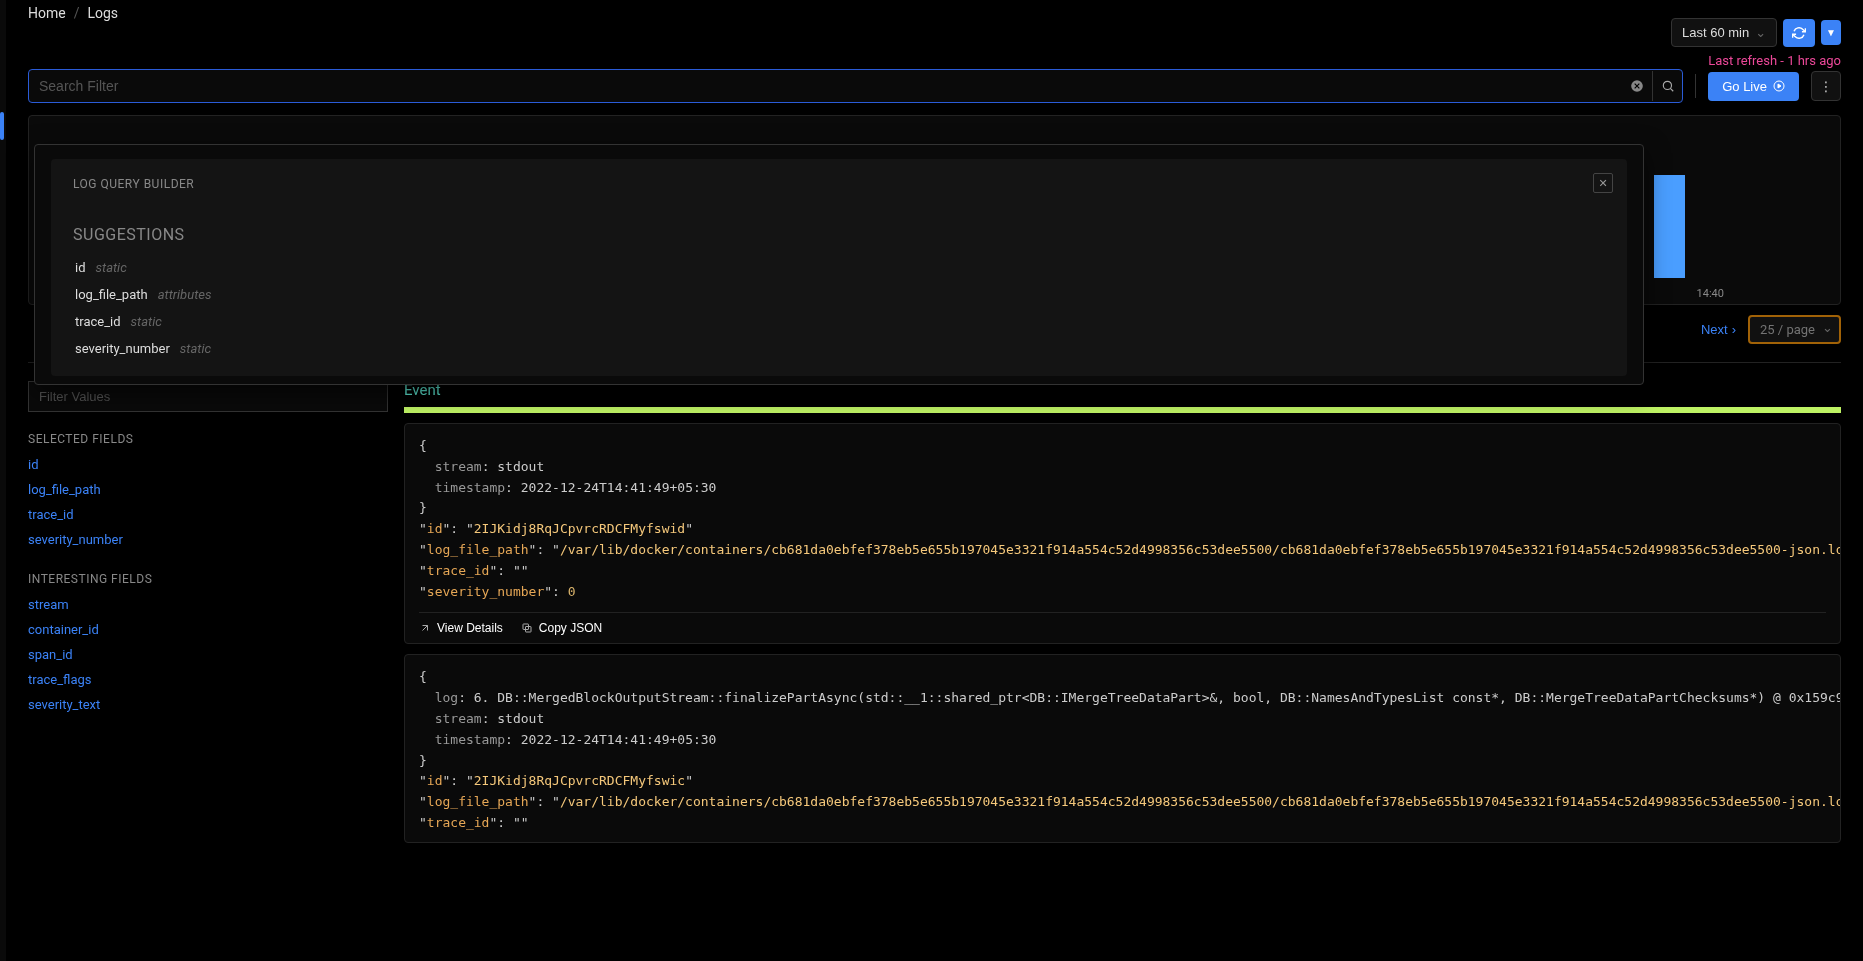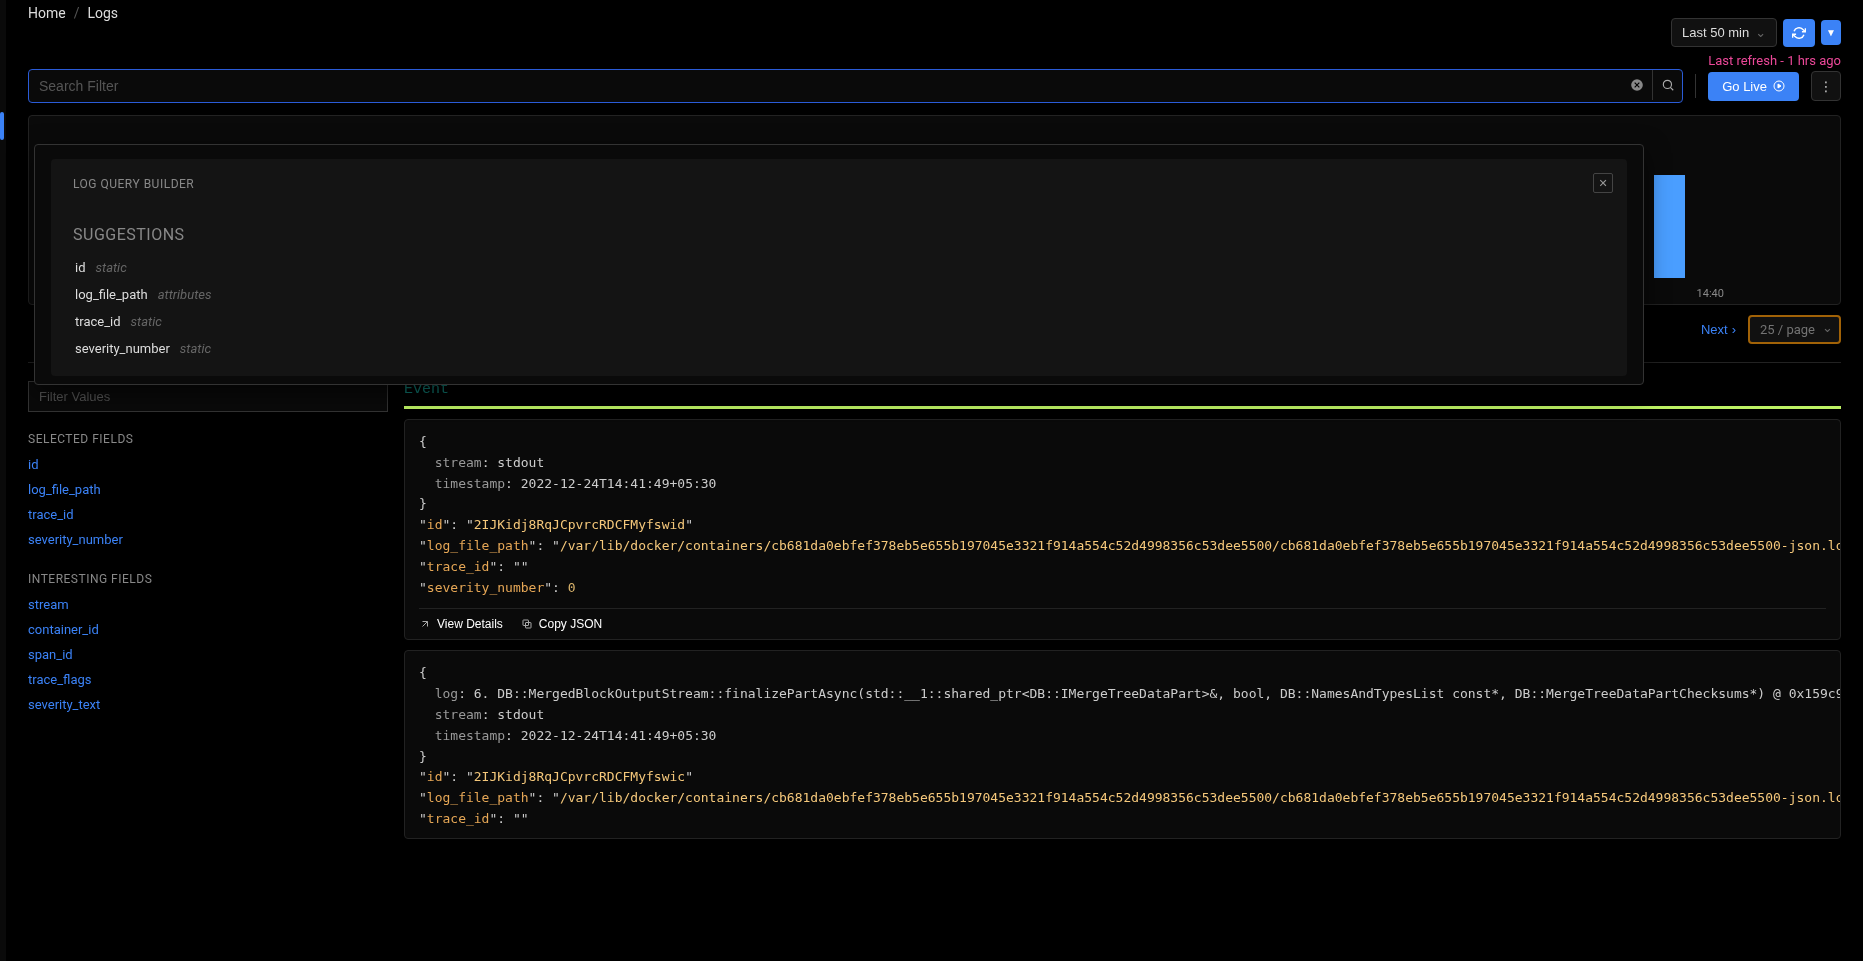--- a/index.html
+++ b/index.html
@@ -80,20 +80,21 @@
   display: flex;
   align-items: center;
   gap: 12px;
 }
 .search-wrap {
   flex: 1;
   display: flex;
   border: 1px solid #2a5bd7;
   border-radius: 4px;
   background: #0a0a0a;
+  align-items: center;
 }
 .search-input {
   flex: 1;
   background: transparent;
   border: none;
   color: #eee;
   padding: 8px 10px;
   font-size: 14px;
   outline: none;
 }
@@ -223,24 +224,23 @@
   padding: 5px 0;
   font-size: 13px;
   cursor: pointer;
 }
 .logs-col {
   flex: 1;
   min-width: 0;
 }
 .event-h {
   font-size: 15px;
-  color: #0f766e;
+  color: #5eead4;
   padding-bottom: 8px;
-  border-bottom: 3px solid #bef264;
-  font-family: Liberation Mono, monospace;
+  border-bottom: 6px solid #bef264;
 }
 .log-card {
   border: 1px solid #222;
   border-radius: 4px;
   margin-top: 10px;
   background: #0a0a0a;
   padding: 12px 14px 8px 14px;
   font-family: ui-monospace, Menlo, monospace;
   font-size: 13px;
   line-height: 1.6;
@@ -338,21 +338,21 @@
 
   <div class="breadcrumb">
     <a href="#">Home</a>
     <span class="sep">/</span>
     <a href="#">Logs</a>
   </div>
 
   <div class="top-right">
     <div class="tr-row1">
       <button class="time-range-btn">
-        <span>Last 50 min</span>
+        <span>Last 60 min</span>
         <span style="color:#666">⌄</span>
       </button>
       <button class="refresh-btn">
         <svg width="14" height="14" viewBox="0 0 24 24" fill="none" stroke="#fff" stroke-width="2.5">
             <path d="M23 4v6h-6M1 20v-6h6"></path>
             <path d="M3.5 9a9 9 0 0 1 14.8-3.4L23 10M1 14l4.7 4.4A9 9 0 0 0 20.5 15"></path>
           </svg>
       </button>
       <button class="refresh-dd">
         <span style="color:#fff;font-size:10px">▼</span>

